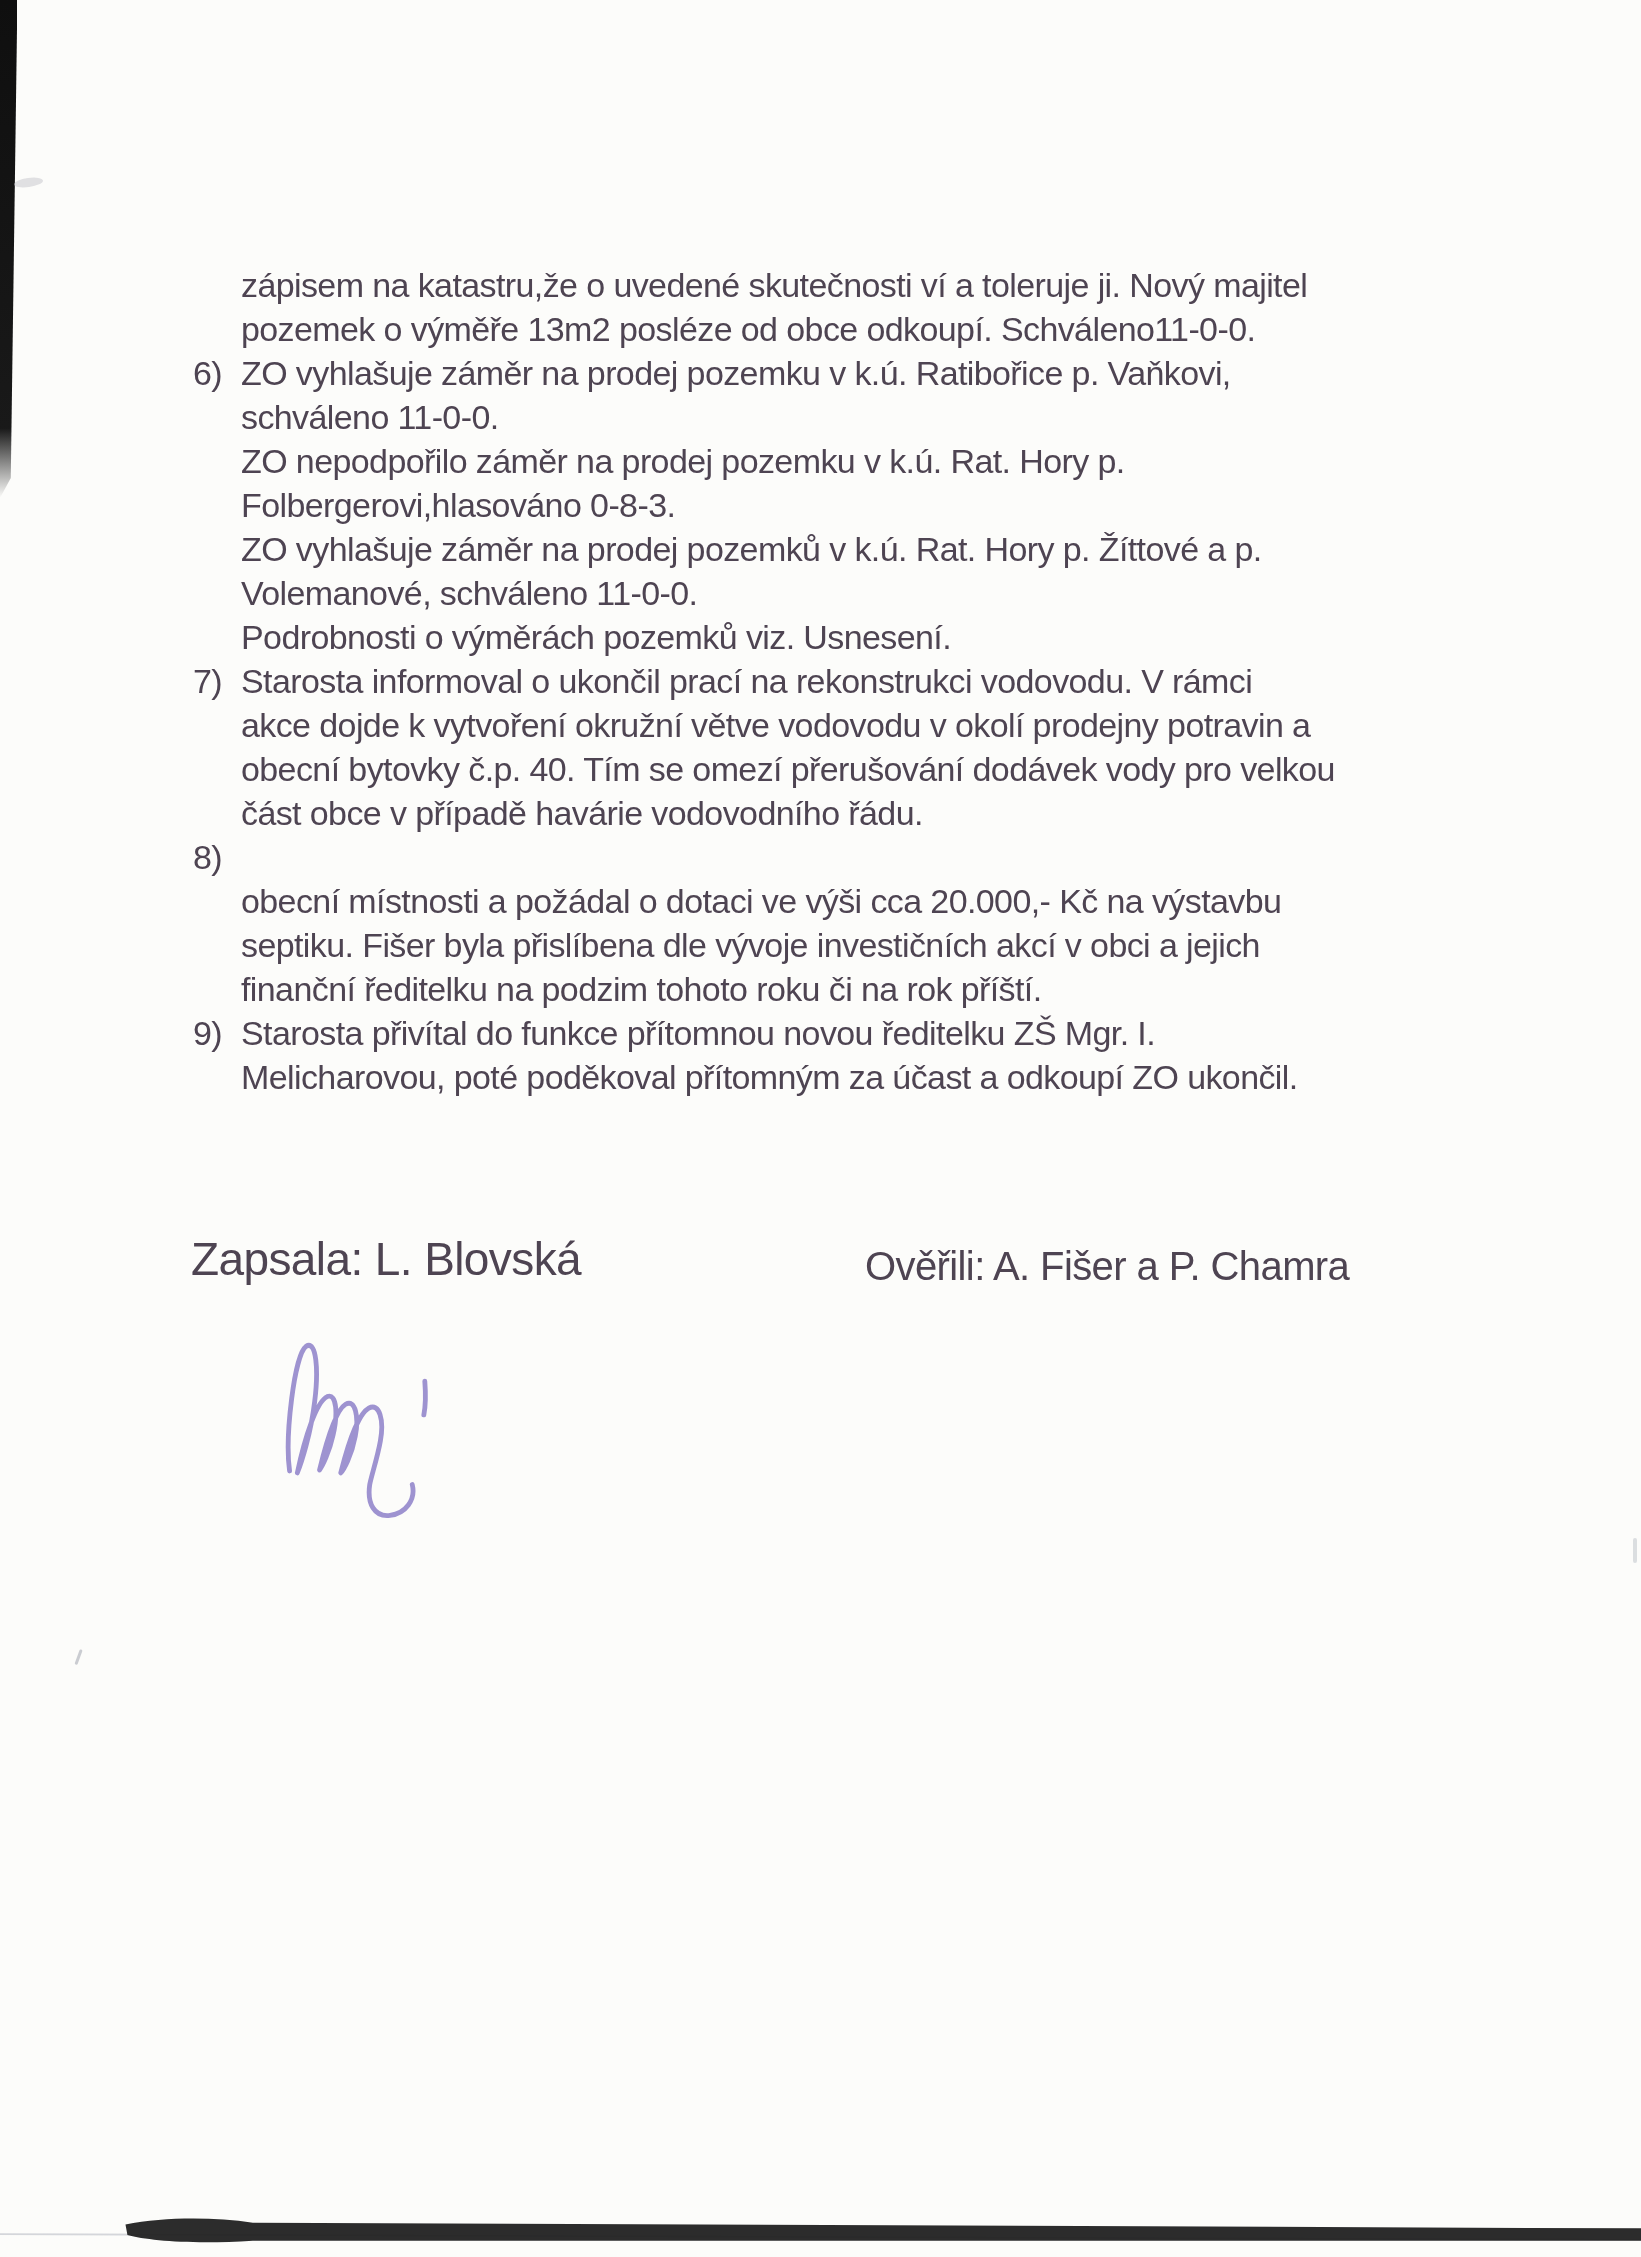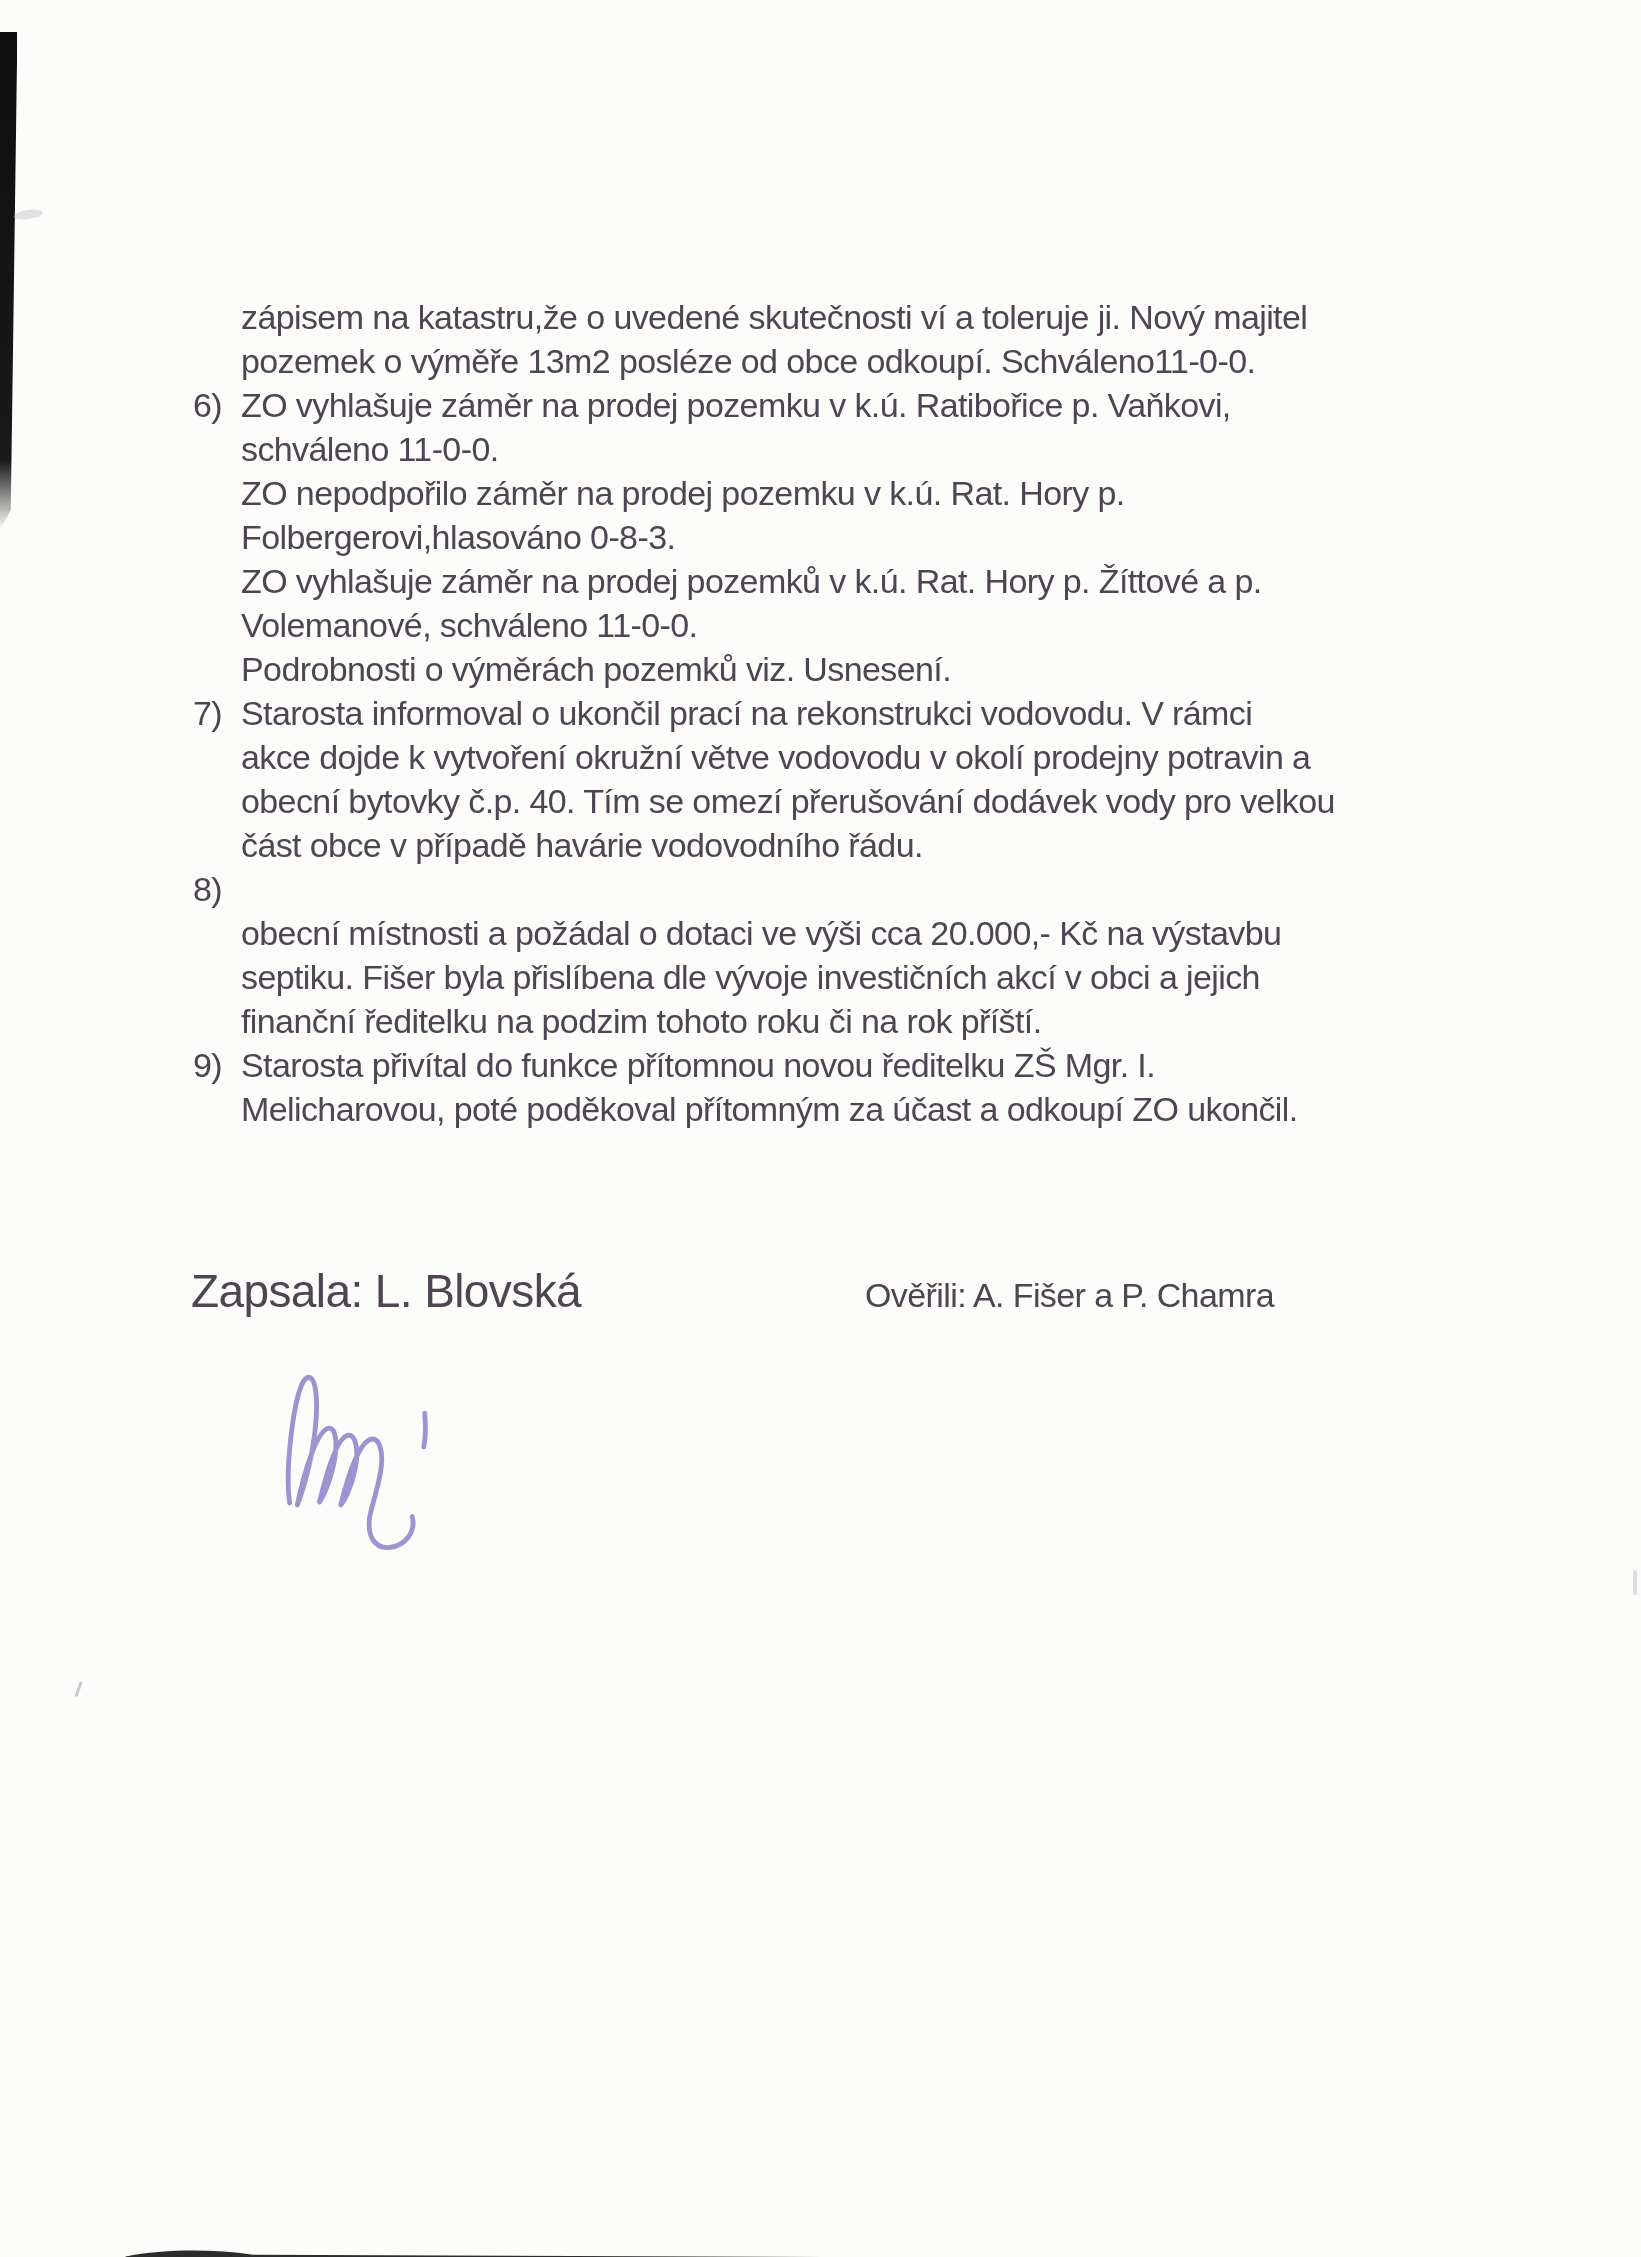--- a/index.html
+++ b/index.html
@@ -2,39 +2,39 @@
 <html><head>
 <meta charset="utf-8">
 <style>
   html,body{margin:0;padding:0;}
   body{
     width:1641px;height:2257px;position:relative;overflow:hidden;
     background:#fcfcfa;
     font-family:"Liberation Sans", sans-serif;
     color:#4e4452;
   }
-  .scan-page{position:absolute;inset:0;margin-top:32px;}
+  .scan-page{position:absolute;inset:0;}
   
   .content{
     position:absolute;left:193px;top:263px;width:1255px;
     font-size:34px;line-height:44px;letter-spacing:-0.6px;
     white-space:nowrap;
   }
   .line{height:44px;}
   .line.cont{padding-left:48px;}
   .line.numbered{display:flex;}
   .line.numbered .num{flex:0 0 48px;width:48px;}
   
   .signoff-recorded{
     position:absolute;left:191px;top:1232px;
     font-size:46px;letter-spacing:-0.6px;white-space:nowrap;
   }
   .signoff-verified{
     position:absolute;left:865px;top:1244px;
-    font-size:34px;letter-spacing:-0.6px;white-space:nowrap;
+    font-size:40px;letter-spacing:-0.6px;white-space:nowrap;
   }
   
   .signature{position:absolute;left:273px;top:1328px;width:179px;height:198px;}
   
   .artifact-left-bar{
     position:absolute;left:0;top:0;width:17.4px;height:498px;
     background:linear-gradient(180deg,#0f0f0f 0%,#191919 86%,rgba(25,25,25,0) 100%);
     clip-path:polygon(0 0,100% 0,62% 96%,0 100%);
   }
   .artifact-bottom{position:absolute;left:0;top:2215px;width:1641px;height:42px;}

